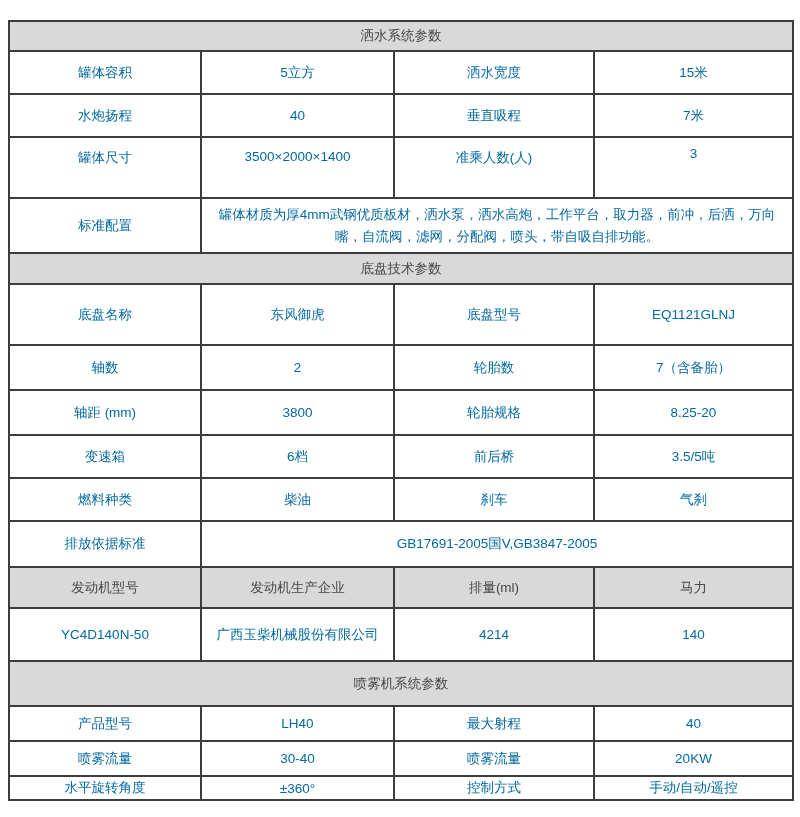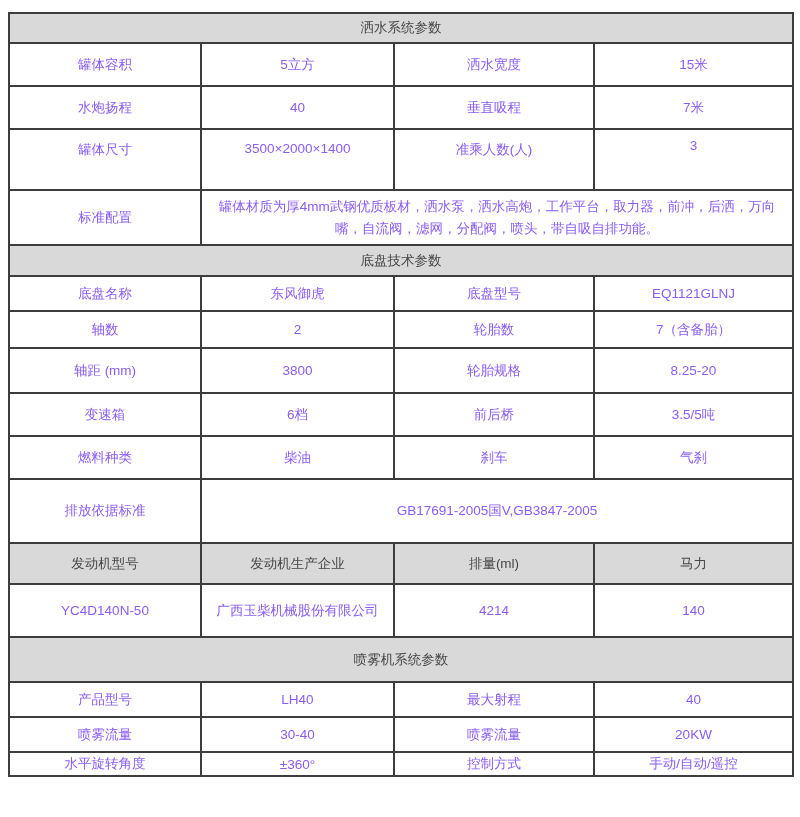--- a/index.html
+++ b/index.html
@@ -5,33 +5,33 @@
   html, body {
     margin: 0;
     padding: 0;
     background: #ffffff;
     font-family: "Liberation Sans", "DejaVu Sans", sans-serif;
   }
   .page {
     width: 800px;
     height: 817px;
     box-sizing: border-box;
-    padding: 12px 8px 6px 8px;
+    padding: 20px 8px 6px 8px;
     background: #ffffff;
   }
   table.spec {
     width: 784px;
     border-collapse: collapse;
     table-layout: fixed;
   }
   table.spec td {
     border: 2px solid #3d3d3d;
     text-align: center;
     vertical-align: middle;
-    color: #8b5cf6;
+    color: #0369a1;
     font-size: 13.5px;
     padding: 2px 8px;
     overflow: hidden;
     word-break: break-all;
   }
   tr.sec td {
     background: #d9d9d9;
     color: #474747;
   }
   tr.top-align td {
@@ -82,27 +82,27 @@
         <td class="num">3</td>
       </tr>
       <tr style="height:55px">
         <td>标准配置</td>
         <td colspan="3" class="desc">罐体材质为厚4mm武钢优质板材，洒水泵，洒水高炮，工作平台，取力器，前冲，后洒，万向嘴，自流阀，滤网，分配阀，喷头，带自吸自排功能。</td>
       </tr>
 
       <tr class="sec" style="height:31px">
         <td colspan="4">底盘技术参数</td>
       </tr>
-      <tr style="height:35px">
+      <tr style="height:61px">
         <td>底盘名称</td>
         <td>东风御虎</td>
         <td>底盘型号</td>
         <td>EQ1121GLNJ</td>
       </tr>
-      <tr style="height:37px">
+      <tr style="height:45px">
         <td>轴数</td>
         <td>2</td>
         <td>轮胎数</td>
         <td>7（含备胎）</td>
       </tr>
       <tr style="height:45px">
         <td>轴距 (mm)</td>
         <td>3800</td>
         <td>轮胎规格</td>
         <td>8.25-20</td>
@@ -112,21 +112,21 @@
         <td>6档</td>
         <td>前后桥</td>
         <td>3.5/5吨</td>
       </tr>
       <tr style="height:43px">
         <td>燃料种类</td>
         <td>柴油</td>
         <td>刹车</td>
         <td>气刹</td>
       </tr>
-      <tr style="height:64px">
+      <tr style="height:46px">
         <td>排放依据标准</td>
         <td colspan="3">GB17691-2005国V,GB3847-2005</td>
       </tr>
 
       <tr class="sec" style="height:41px">
         <td>发动机型号</td>
         <td>发动机生产企业</td>
         <td>排量(ml)</td>
         <td>马力</td>
       </tr>

